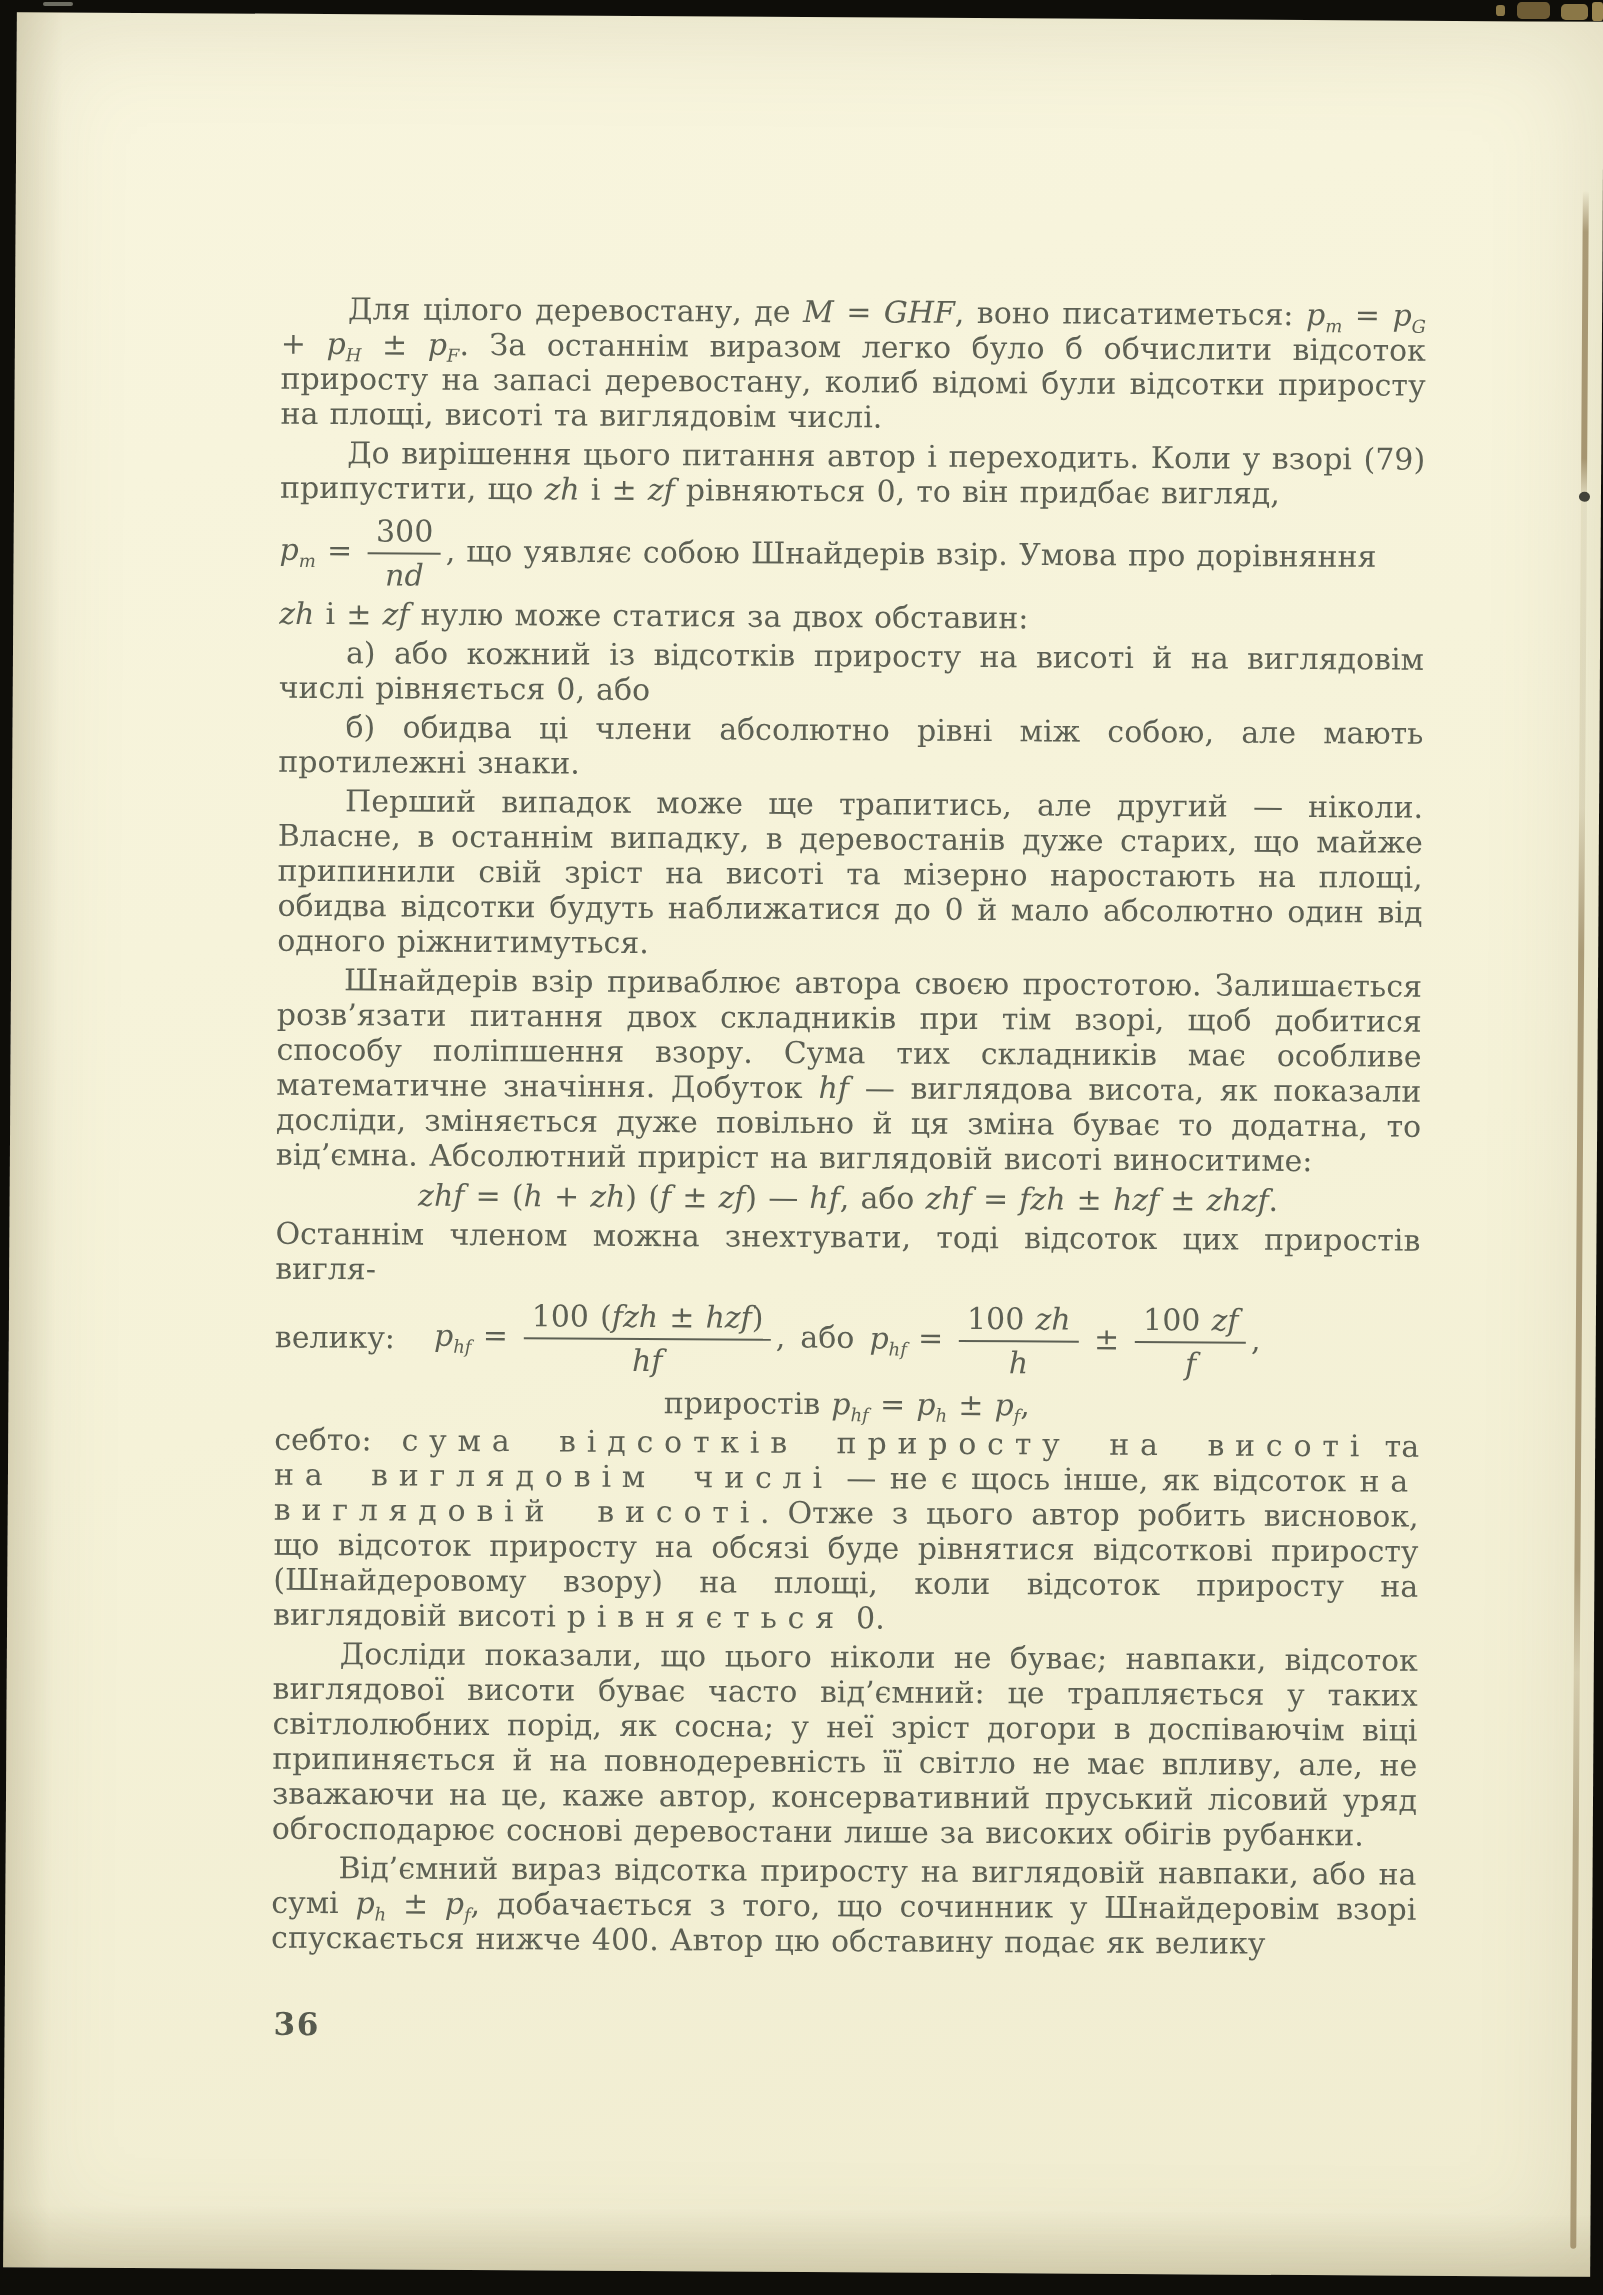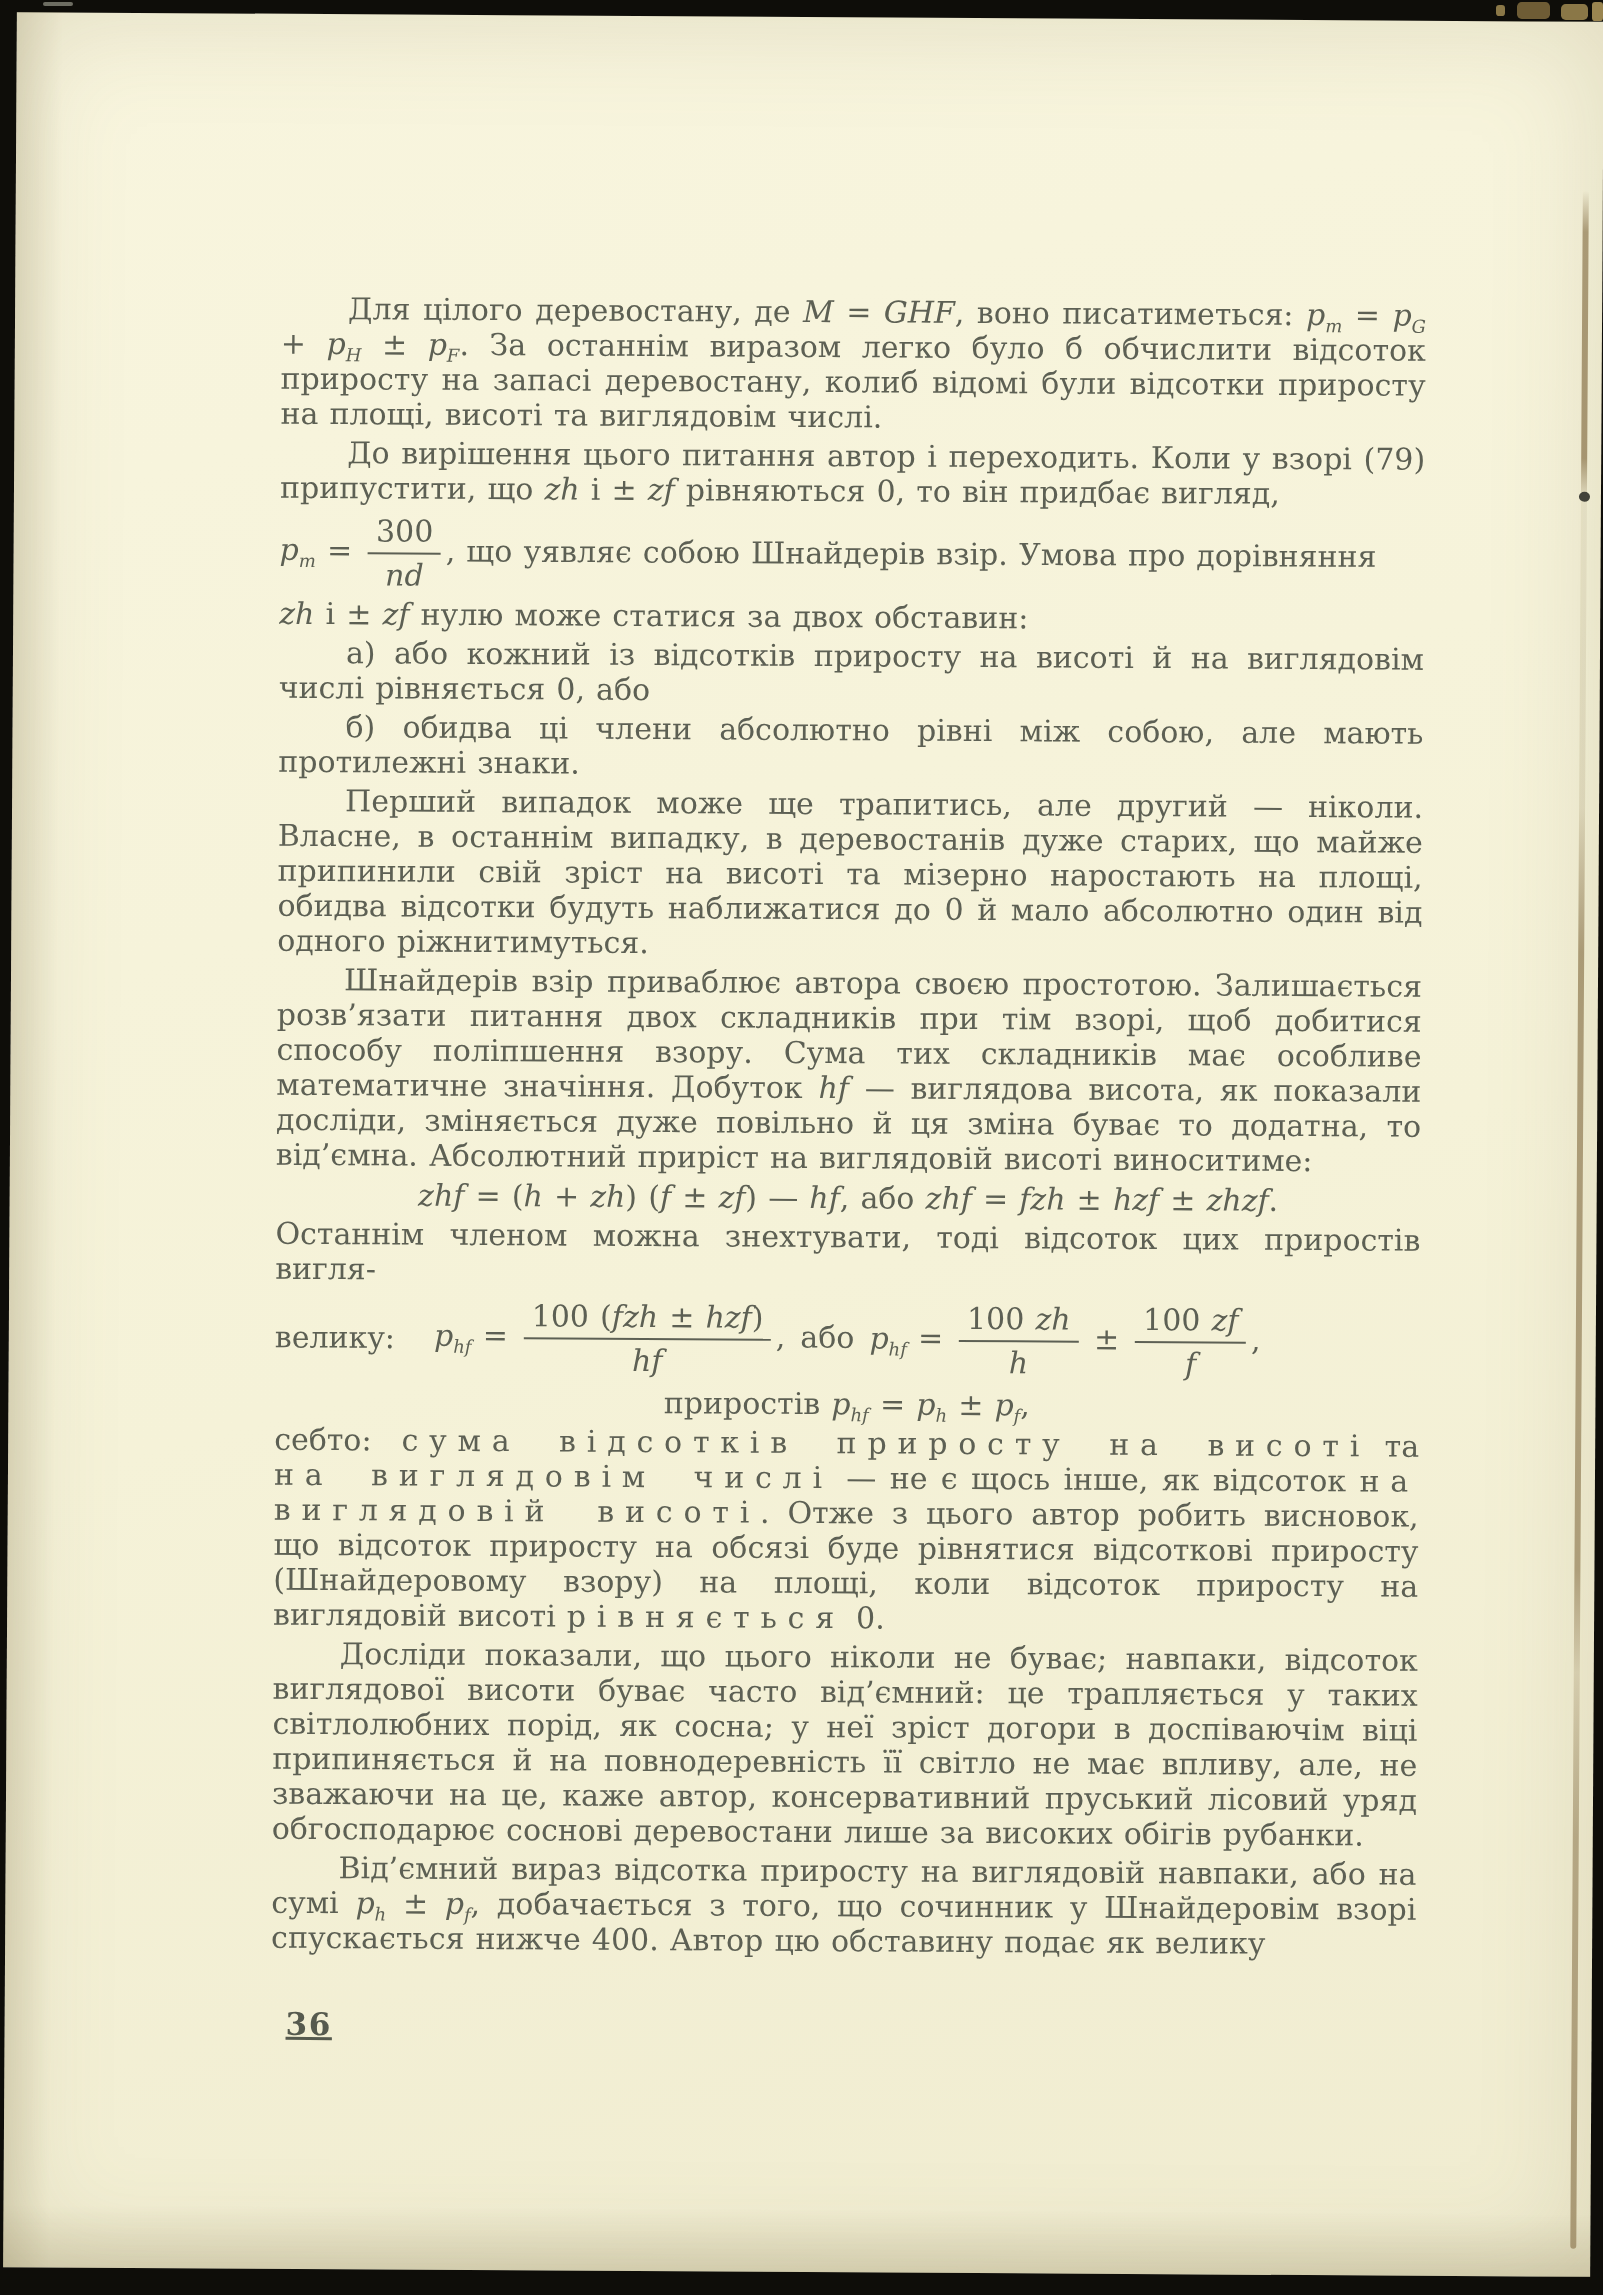--- a/index.html
+++ b/index.html
@@ -74,24 +74,23 @@
   .frac .num { display: block; padding: 0 7.9px 3.9px; border-bottom: 2.4px solid currentColor; }
   .frac .den { display: block; padding: 3.1px 7.9px 0; }
 
   .eqline { margin: 7.9px 0 4.7px 0; text-align: left; }
   .eqcenter { text-align: center; margin: 4.7px 0; }
   .eqrow { position: relative; margin: 11px 0 6.3px 0; }
   .eqrow .eqlabel { position: absolute; left: 0; top: 50%; transform: translateY(-50%); }
   .eqrow .eqs { display: block; text-align: center; }
 
   .pagenum {
-    position: absolute; left: 281px; top: 1992px;
+    position: absolute; left: 269px; top: 1992px;
     color: #565a4e; font-size: 31px; font-weight: bold;
     letter-spacing: 1.6px;
-    text-decoration: underline;
   }
 </style>
 </head>
 <body>
 
 <div class="scan">
   <div class="mark m1"></div>
   <div class="mark m2"></div>
   <div class="mark m3"></div>
   <div class="mark m4"></div>

